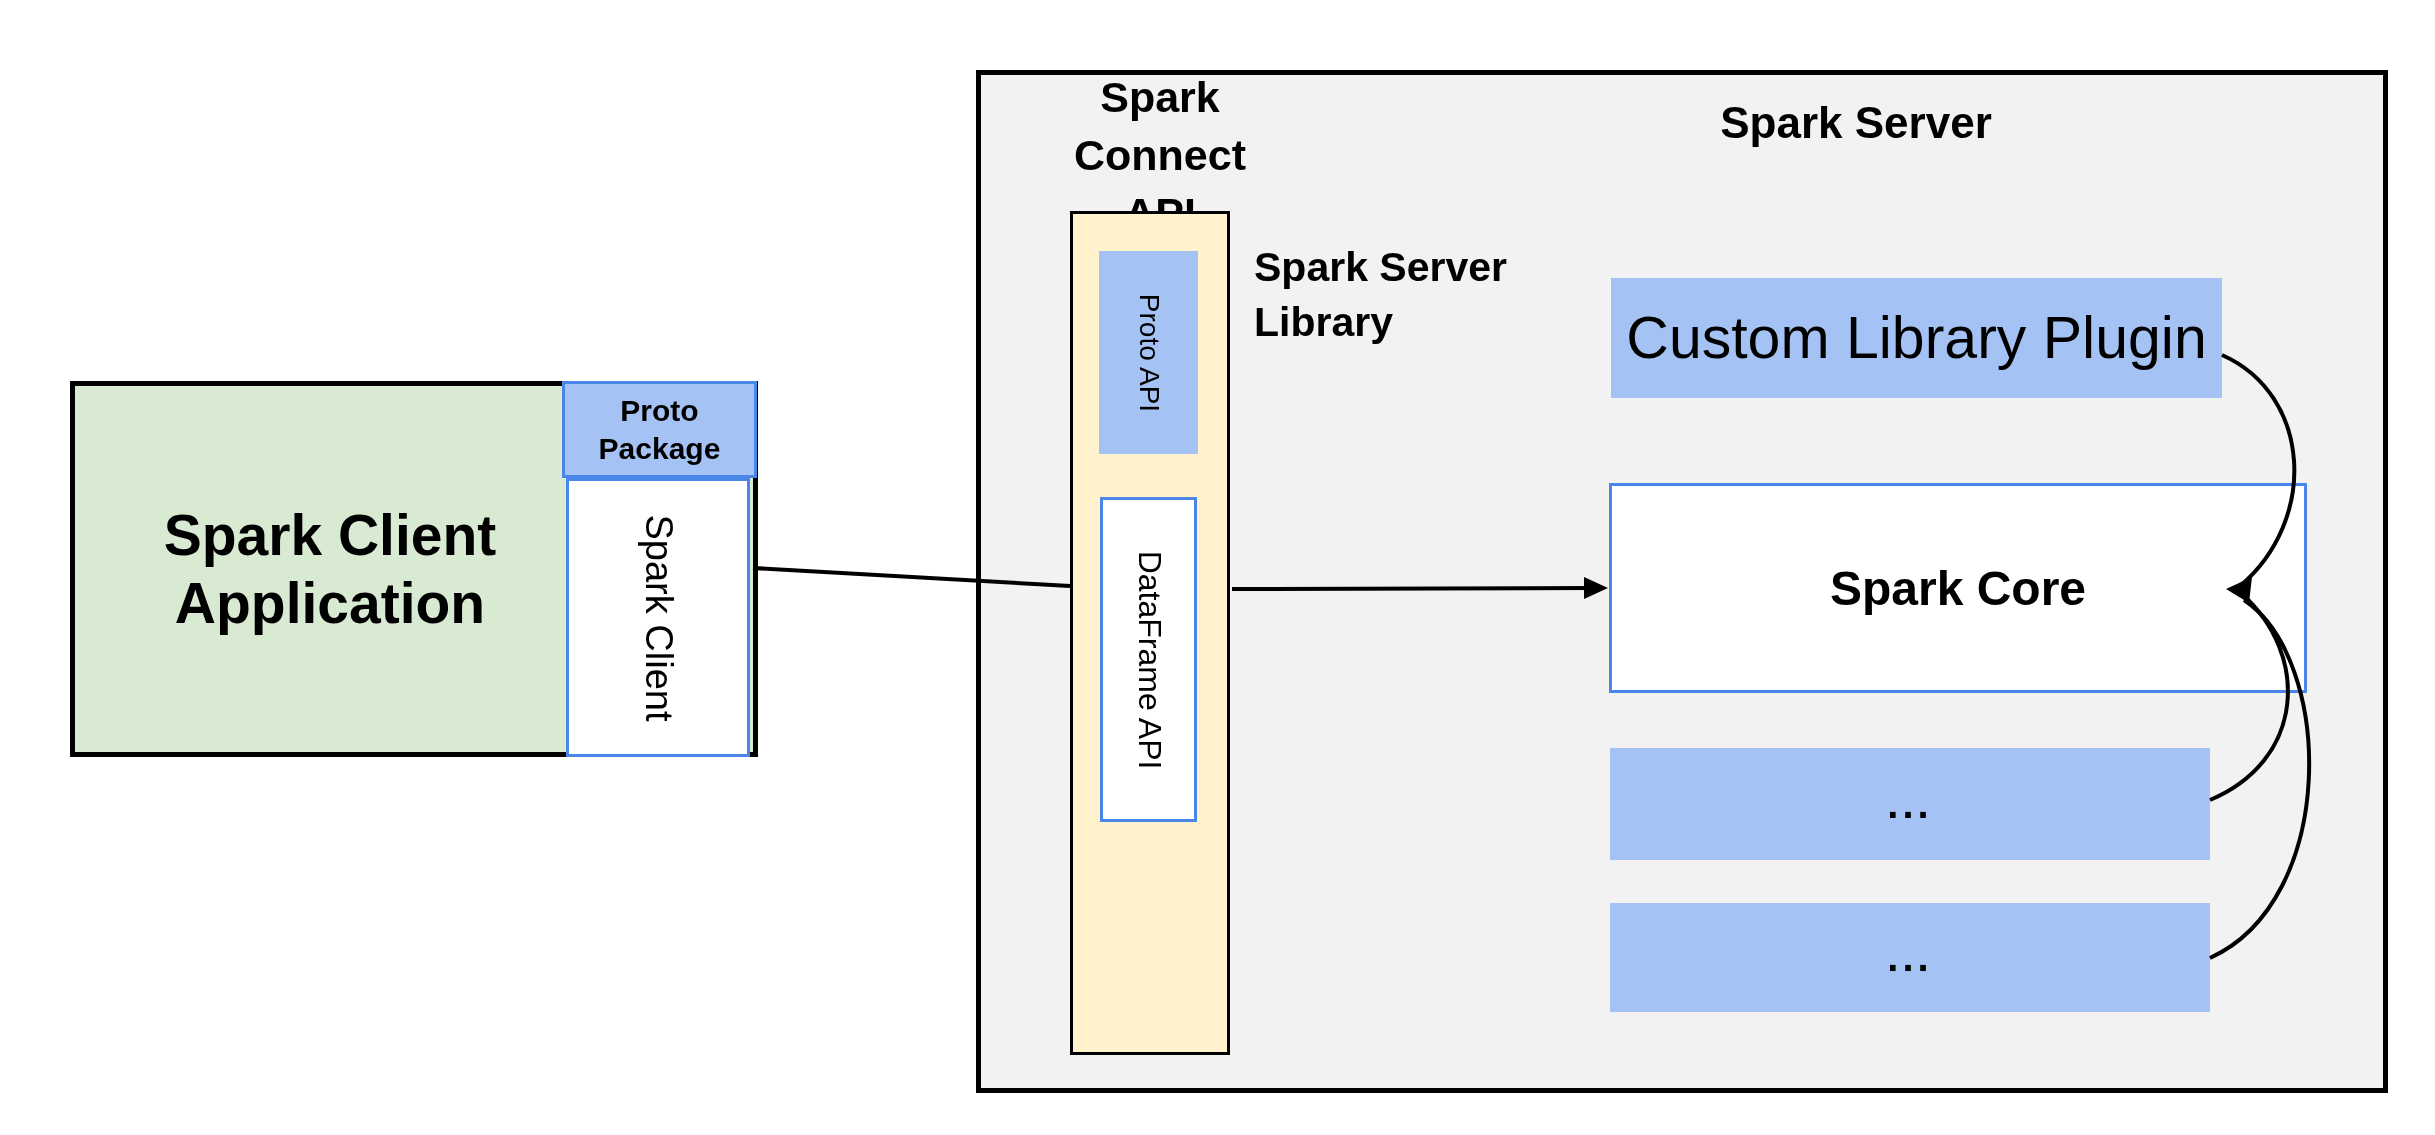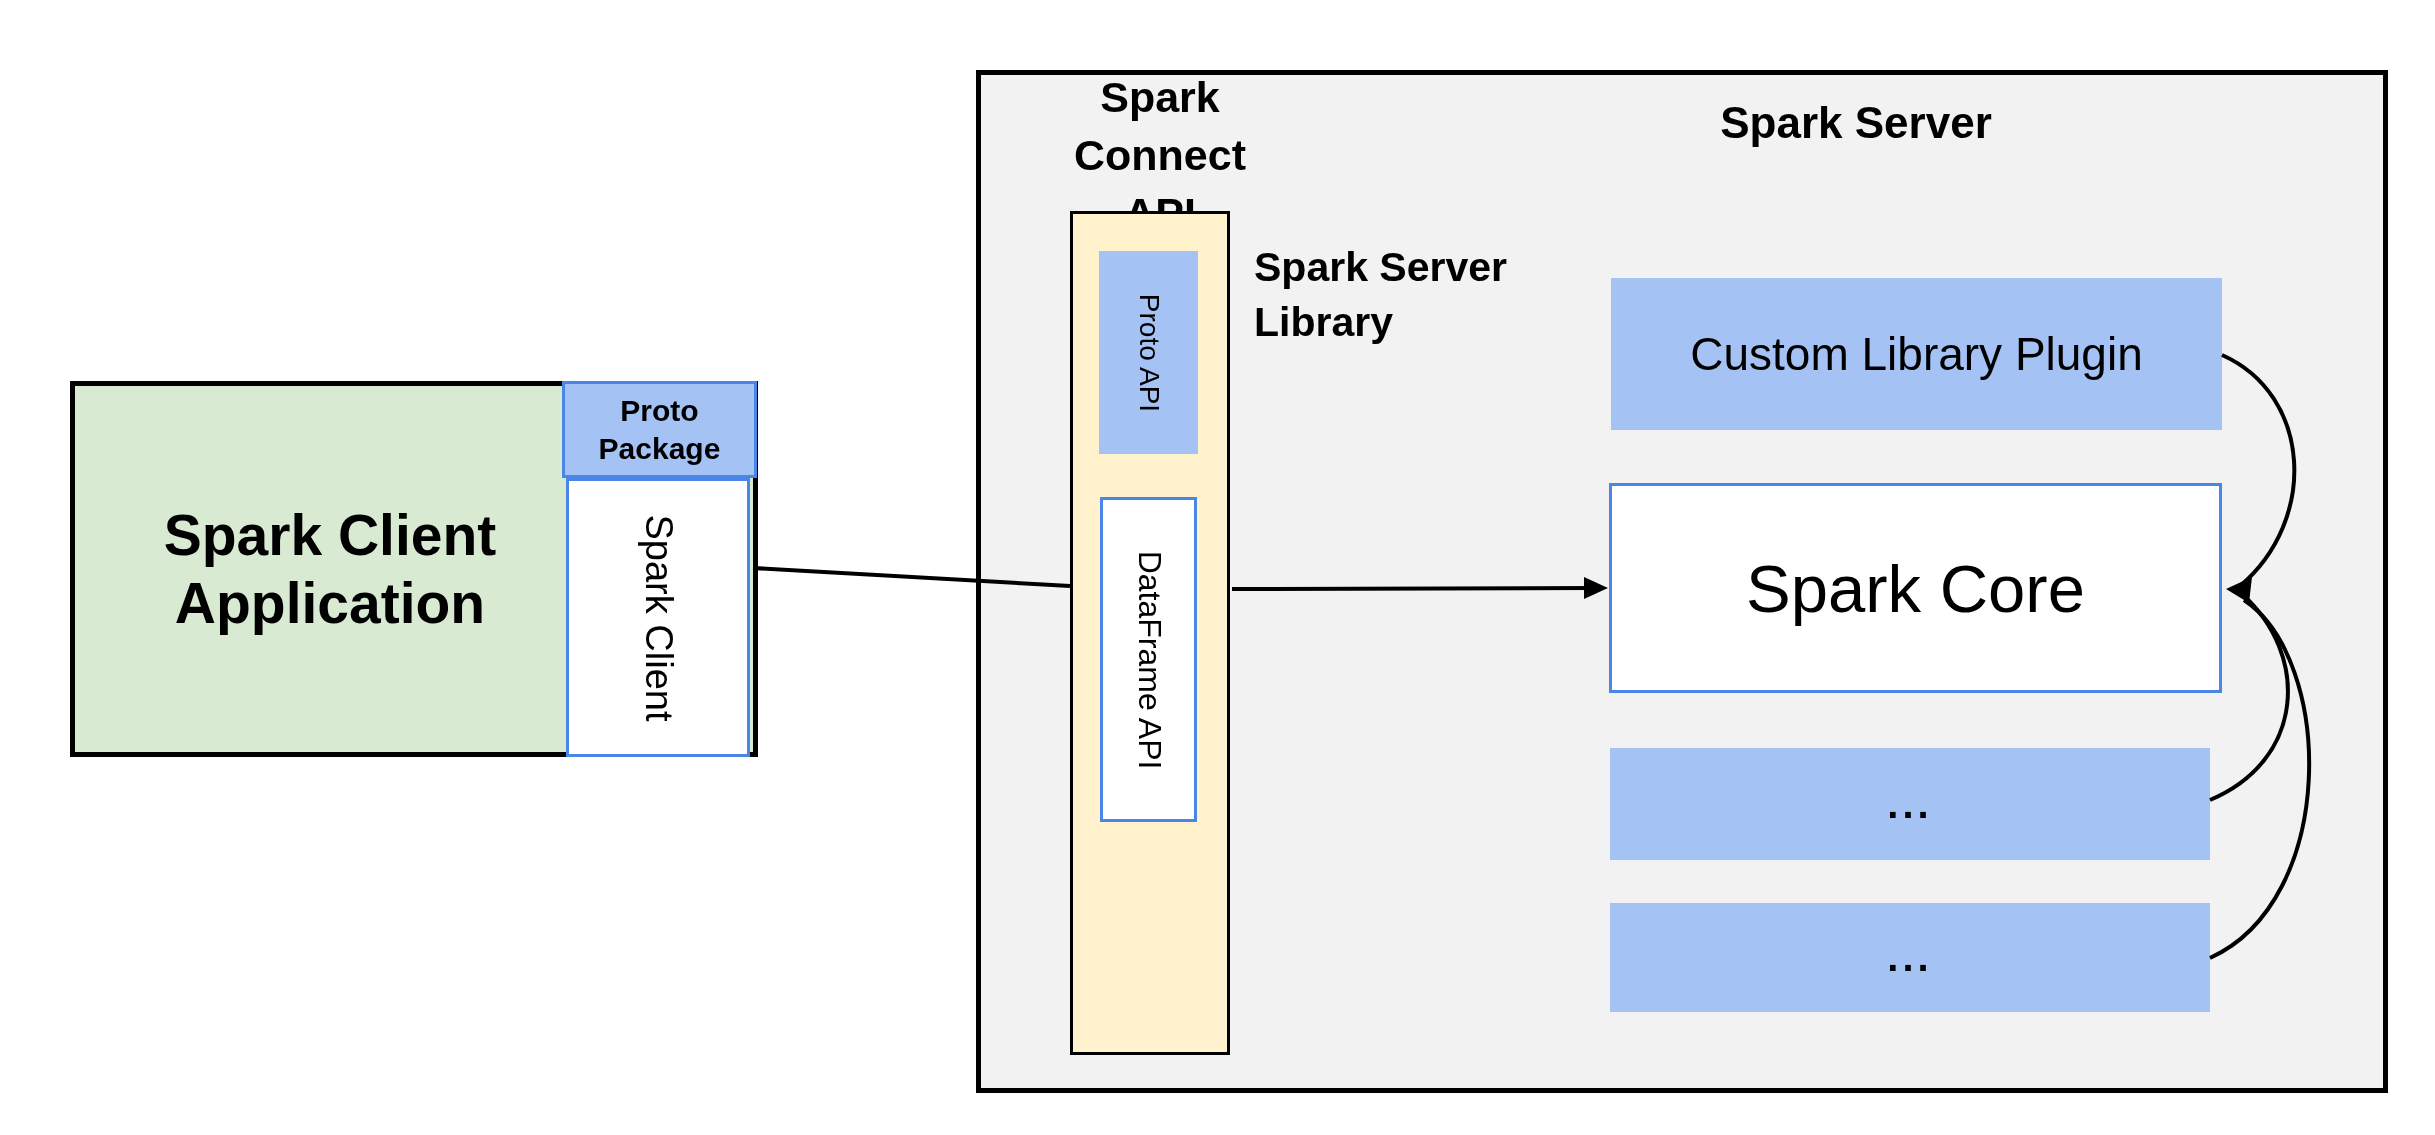--- a/index.html
+++ b/index.html
@@ -52,23 +52,23 @@
 
 <div class="abs" style="left:1100px;top:497px;width:97px;height:325px;background:var(--paper);border:3px solid var(--blueBorder);">
   <span class="vtext" style="font-size:32px;">DataFrame API</span>
 </div>
 
 <div class="abs pre label" style="left:1254px;top:240px;width:420px;font-size:41px;text-align:left;">Spark Server
 Library</div>
 
 <div class="abs center" style="left:1706px;top:98px;width:300px;font-size:44px;font-weight:bold;">Spark Server</div>
 
-<div class="abs center" style="left:1611px;top:278px;width:611px;height:152px;background:var(--blue);font-size:46px;">Custom Library Plugin</div>
+<div class="abs center" style="left:1611px;top:278px;width:611px;height:120px;background:var(--blue);font-size:59px;">Custom Library Plugin</div>
 
-<div class="abs center" style="left:1609px;top:483px;width:613px;height:210px;background:var(--paper);border:3px solid var(--blueBorder);font-size:67px;">Spark Core</div>
+<div class="abs center" style="left:1609px;top:483px;width:698px;height:210px;background:var(--paper);border:3px solid var(--blueBorder);font-size:48px;font-weight:bold;">Spark Core</div>
 
 <div class="abs center" style="left:1610px;top:748px;width:600px;height:112px;background:var(--blue);font-size:40px;font-weight:700;letter-spacing:4px;">...</div>
 
 <div class="abs center" style="left:1610px;top:903px;width:600px;height:109px;background:var(--blue);font-size:40px;font-weight:700;letter-spacing:4px;">...</div>
 
 <svg class="overlay" width="2435" height="1135" viewBox="0 0 2435 1135">
 
   <line x1="753" y1="568" x2="1070" y2="586" stroke="#000" stroke-width="4"></line>
 
   <line x1="1232" y1="589" x2="1594" y2="588" stroke="#000" stroke-width="4"></line>

